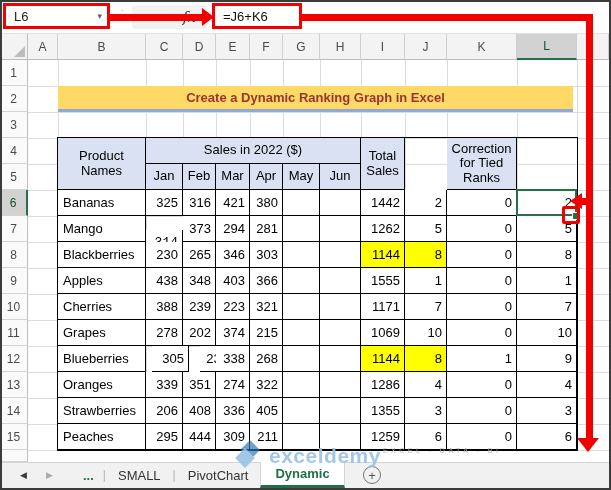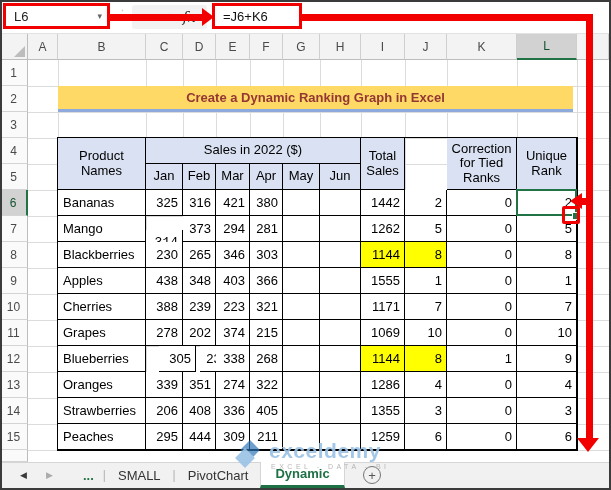--- a/index.html
+++ b/index.html
@@ -78,21 +78,21 @@
               border-bottom:3px solid #1E7145;color:#1E7145;font-weight:bold;padding:0 14px;}
   .tabsep{display:flex;align-items:center;color:#b3b3b3;font-size:12px;}
   #addsheet{left:363px;top:466px;width:18px;height:18px;border:1px solid #757575;border-radius:50%;
             display:flex;align-items:center;justify-content:center;font-size:13px;color:#555;z-index:31;}
 
   
   #wmark{left:236px;top:440px;display:flex;align-items:center;gap:7px;z-index:60;opacity:.92;}
   #wlogo{position:relative;width:26px;height:30px;}
   #wlogo .d1{position:absolute;left:7px;top:3px;width:14px;height:14px;background:#2E74B5;transform:rotate(45deg);opacity:.75;}
   #wlogo .d2{position:absolute;left:2px;top:11px;width:14px;height:14px;background:#9CC3E5;transform:rotate(45deg);}
-  #wtext{display:flex;flex-direction:column;line-height:1;}
+  #wtext{display:flex;flex-direction:row;line-height:1;}
   #wbrand{font-size:21px;font-weight:bold;color:#9CC3E5;letter-spacing:.5px;}
   #wtag{font-size:7px;color:#b1b1b1;letter-spacing:3.5px;margin-top:2px;padding-left:2px;}
 </style>
 </head>
 <body>
 
 <div id="stage">
 
   <div class="abs" id="fbar"></div>
   <div class="abs" id="namebox">
@@ -189,21 +189,20 @@
     <div class="abs tc th" style="left: 58px; top: 138px; width: 88px; height: 52px;">Product Names</div>
     <div class="abs tc th" style="left: 146px; top: 138px; width: 215px; height: 26px;">Sales in 2022 ($)</div>
     <div class="abs tc th" style="left: 146px; top: 164px; width: 37px; height: 26px;">Jan</div>
     <div class="abs tc th" style="left: 183px; top: 164px; width: 33px; height: 26px;">Feb</div>
     <div class="abs tc th" style="left: 216px; top: 164px; width: 34px; height: 26px;">Mar</div>
     <div class="abs tc th" style="left: 250px; top: 164px; width: 33px; height: 26px;">Apr</div>
     <div class="abs tc th" style="left: 283px; top: 164px; width: 37px; height: 26px;">May</div>
     <div class="abs tc th" style="left: 320px; top: 164px; width: 41px; height: 26px;">Jun</div>
     <div class="abs tc th" style="left: 361px; top: 138px; width: 44px; height: 52px;">Total Sales</div>
     <div class="abs tc th small" style="left: 447px; top: 138px; width: 70px; height: 52px;">Correction for Tied Ranks</div>
-    <div class="abs tc th" style="left: 517px; top: 138px; width: 60px; height: 52px;">Unique Rank</div>
     <div class="abs tc txt" style="left: 58px; top: 190px; width: 88px; height: 26px;">Bananas</div>
     <div class="abs tc num" style="left: 146px; top: 190px; width: 37px; height: 26px;">325</div>
     <div class="abs tc num" style="left: 183px; top: 190px; width: 33px; height: 26px;">316</div>
     <div class="abs tc num" style="left: 216px; top: 190px; width: 34px; height: 26px;">421</div>
     <div class="abs tc num" style="left: 250px; top: 190px; width: 33px; height: 26px;">380</div>
     <div class="abs tc num" style="left: 283px; top: 190px; width: 37px; height: 26px;"></div>
     <div class="abs tc num" style="left: 320px; top: 190px; width: 41px; height: 26px;"></div>
     <div class="abs tc num" style="left: 361px; top: 190px; width: 44px; height: 26px;">1442</div>
     <div class="abs tc num" style="left: 405px; top: 190px; width: 42px; height: 26px;">2</div>
     <div class="abs tc num" style="left: 447px; top: 190px; width: 70px; height: 26px;">0</div>
@@ -257,21 +256,21 @@
     <div class="abs tc num" style="left: 183px; top: 320px; width: 33px; height: 26px;">202</div>
     <div class="abs tc num" style="left: 216px; top: 320px; width: 34px; height: 26px;">374</div>
     <div class="abs tc num" style="left: 250px; top: 320px; width: 33px; height: 26px;">215</div>
     <div class="abs tc num" style="left: 283px; top: 320px; width: 37px; height: 26px;"></div>
     <div class="abs tc num" style="left: 320px; top: 320px; width: 41px; height: 26px;"></div>
     <div class="abs tc num" style="left: 361px; top: 320px; width: 44px; height: 26px;">1069</div>
     <div class="abs tc num" style="left: 405px; top: 320px; width: 42px; height: 26px;">10</div>
     <div class="abs tc num" style="left: 447px; top: 320px; width: 70px; height: 26px;">0</div>
     <div class="abs tc num" style="left: 517px; top: 320px; width: 60px; height: 26px;">10</div>
     <div class="abs tc txt" style="left: 58px; top: 346px; width: 88px; height: 26px;">Blueberries</div>
-    <div class="abs tc num" style="left: 159px; top: 346px; width: 37px; height: 26px;">305</div>
+    <div class="abs tc num" style="left: 152px; top: 346px; width: 37px; height: 26px;">305</div>
     <div class="abs tc num" style="left: 200px; top: 346px; width: 33px; height: 26px; text-align: right;">233</div>
     <div class="abs tc num" style="left: 216px; top: 346px; width: 34px; height: 26px;">338</div>
     <div class="abs tc num" style="left: 250px; top: 346px; width: 33px; height: 26px;">268</div>
     <div class="abs tc num" style="left: 283px; top: 346px; width: 37px; height: 26px;"></div>
     <div class="abs tc num" style="left: 320px; top: 346px; width: 41px; height: 26px;"></div>
     <div class="abs tc num yellow" style="left: 361px; top: 346px; width: 44px; height: 26px;">1144</div>
     <div class="abs tc num yellow" style="left: 405px; top: 346px; width: 42px; height: 26px;">8</div>
     <div class="abs tc num" style="left: 447px; top: 346px; width: 70px; height: 26px;">1</div>
     <div class="abs tc num" style="left: 517px; top: 346px; width: 60px; height: 26px;">9</div>
     <div class="abs tc txt" style="left: 58px; top: 372px; width: 88px; height: 26px;">Oranges</div>

